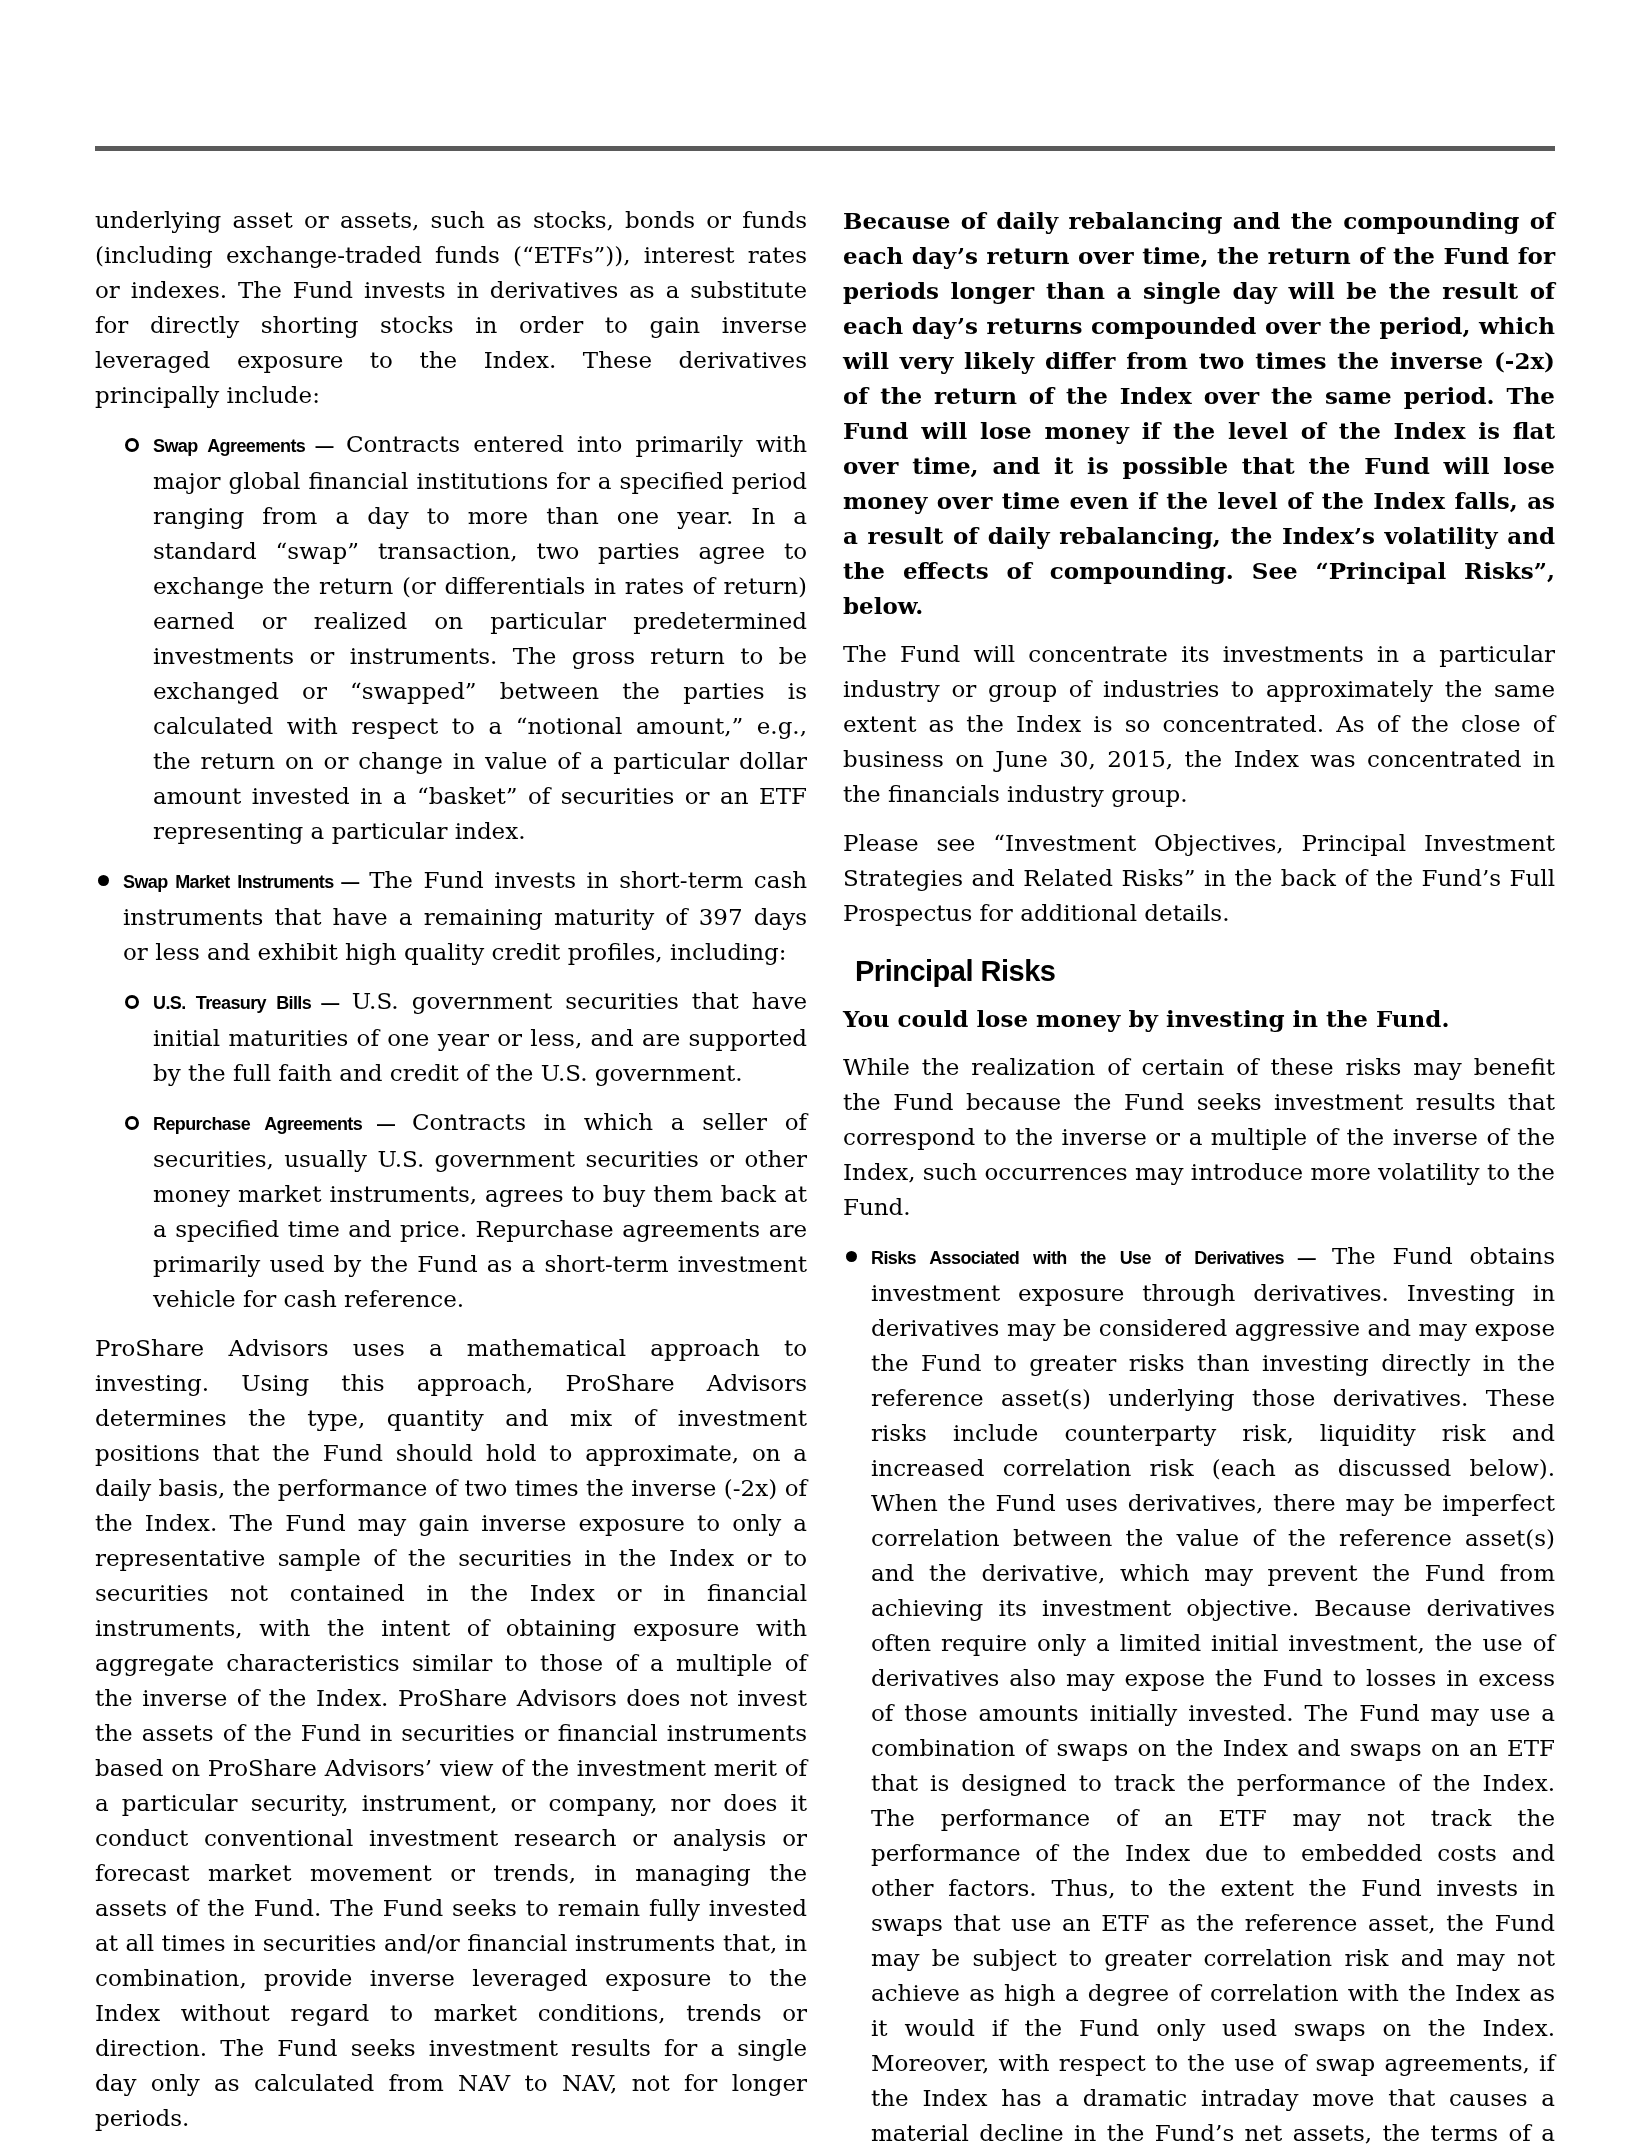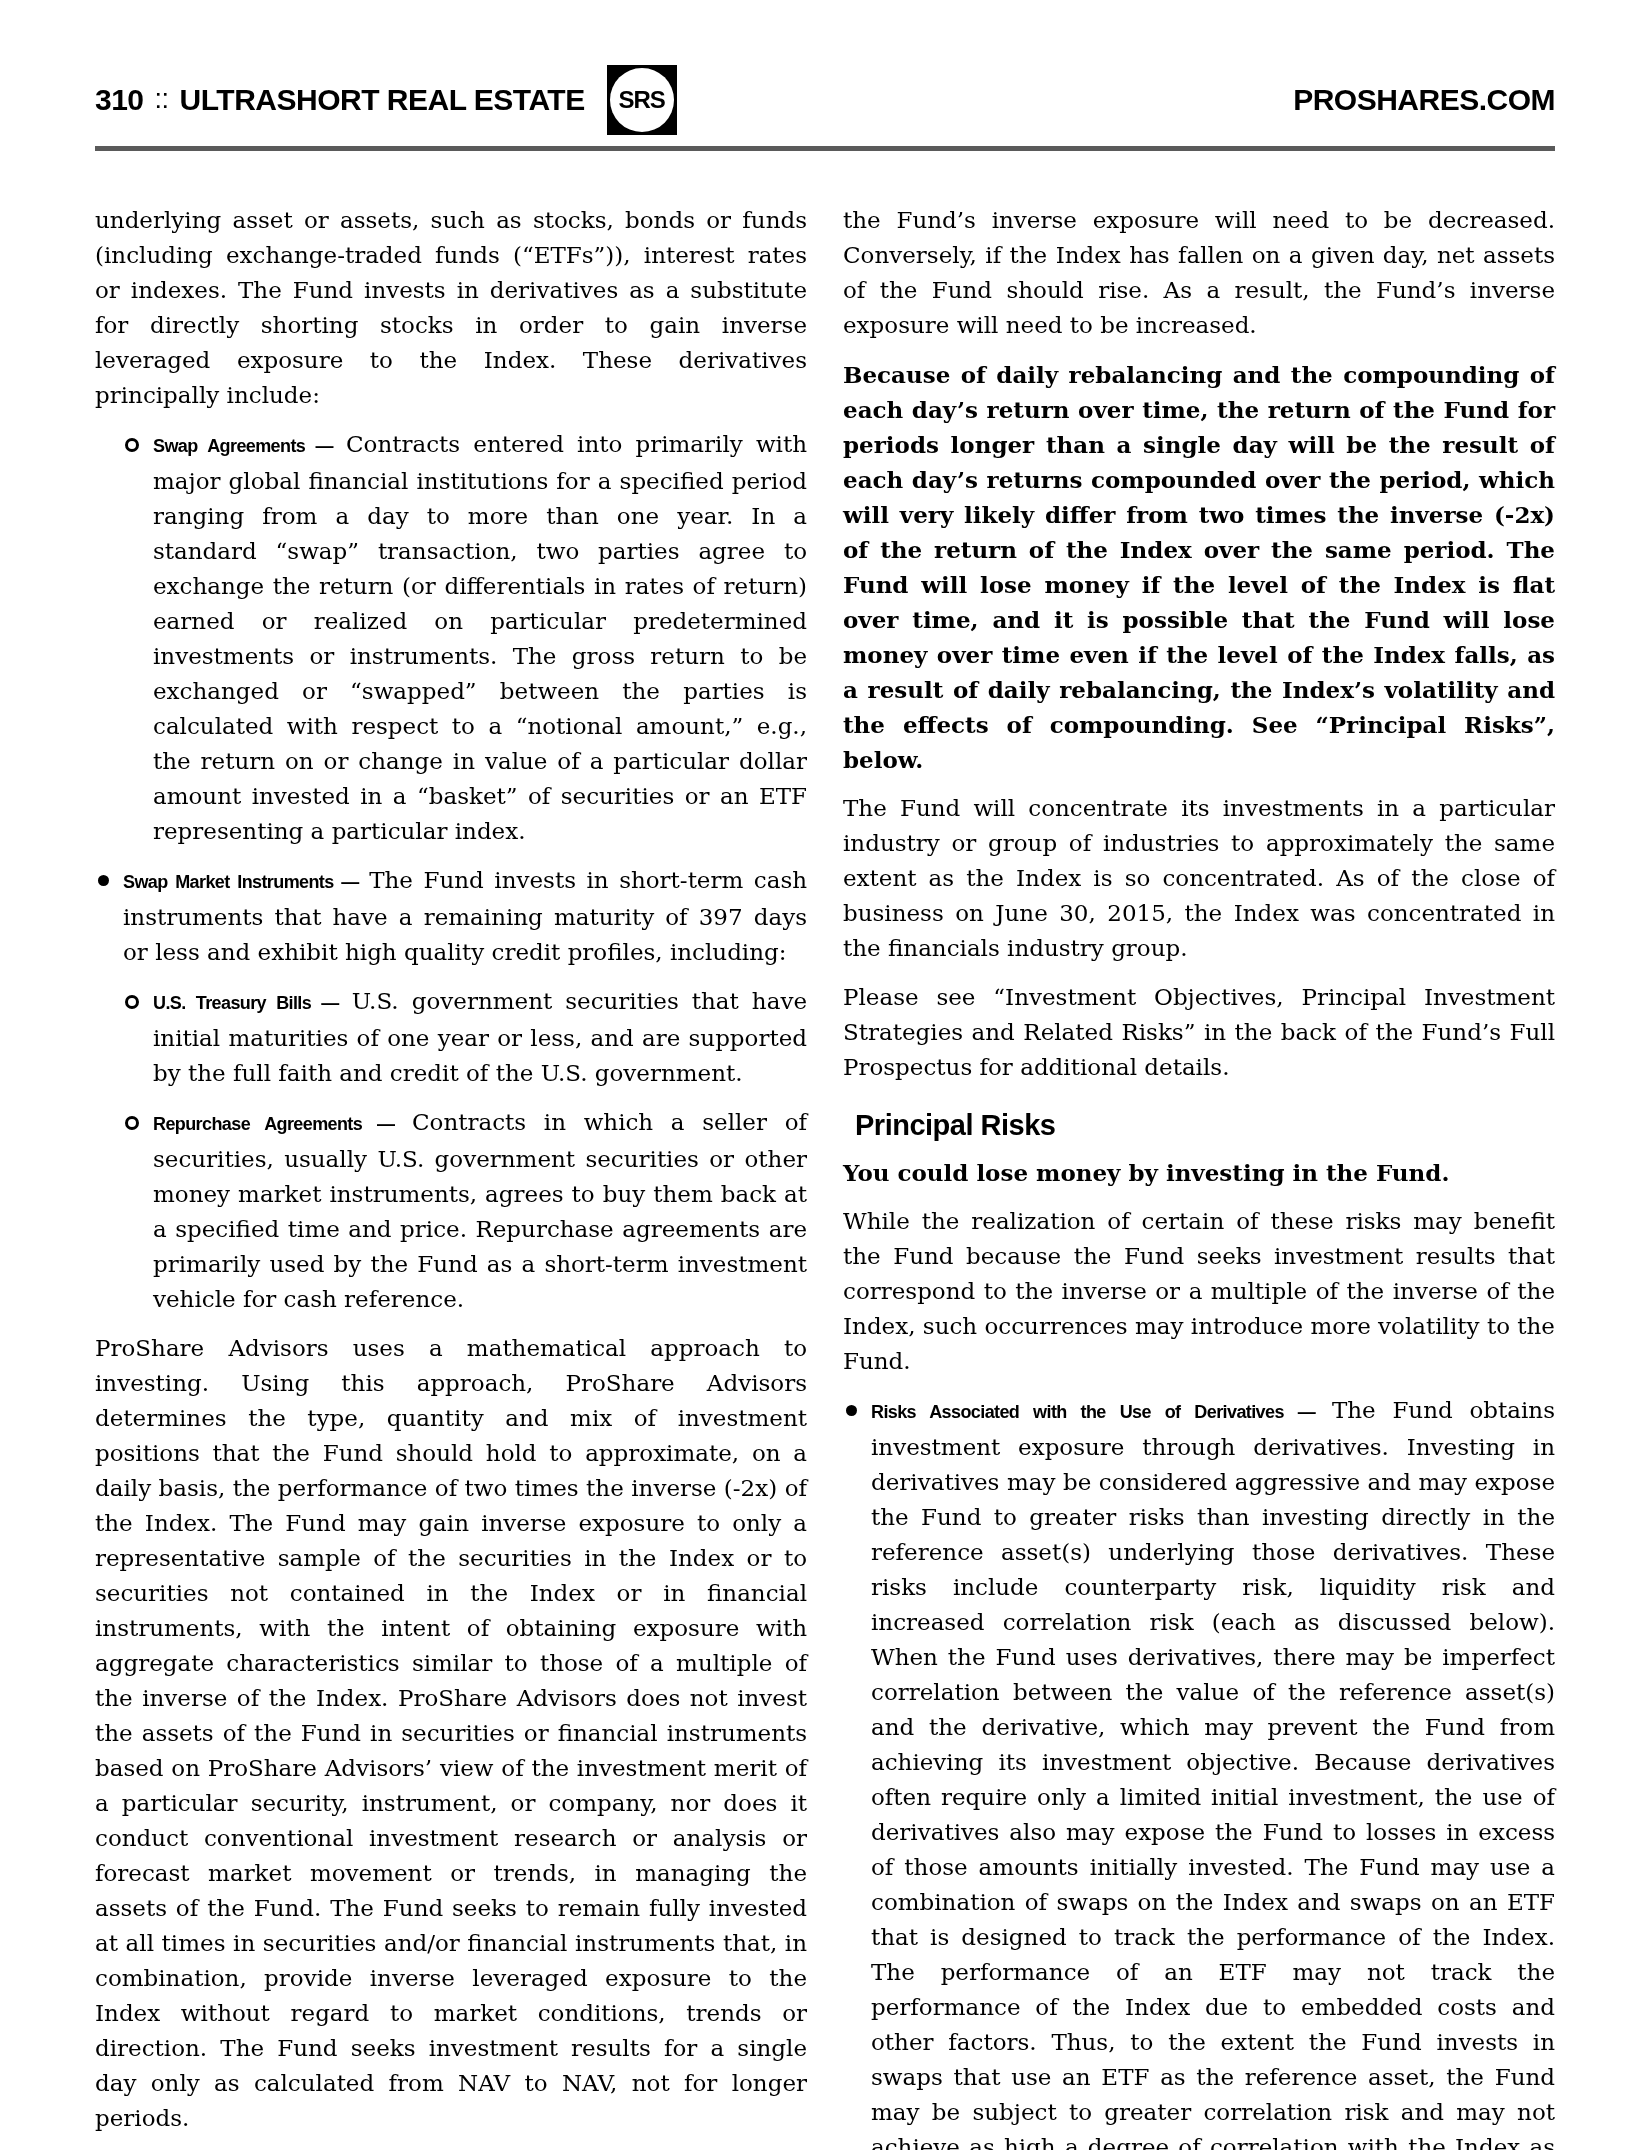--- a/index.html
+++ b/index.html
@@ -46,29 +46,20 @@
     font-family:"Liberation Sans", sans-serif; font-weight:bold;
     font-size:29px; letter-spacing:-0.5px; line-height:1.25;
     margin:22px 0 12px 12px; text-align:left;
   }
 </style>
 </head>
 <body>
 
 <div class="page">
 
-  <div class="hdr">
-    <span>310</span>
-    <span class="h-sep">::</span>
-    <span>ULTRASHORT REAL ESTATE</span>
-    <span class="logo">
-      <span class="logo-circle">SRS</span>
-    </span>
-    <span class="site">PROSHARES.COM</span>
-  </div>
 
   <div class="rule"></div>
 
   <div class="columns">
 
     <section class="col">
       <p class="para">underlying asset or assets, such as stocks, bonds or funds (including exchange-traded funds (“ETFs”)), interest rates or indexes. The Fund invests in derivatives as a substitute for directly shorting stocks in order to gain inverse leveraged exposure to the Index. These derivatives principally include:</p>
 
       <div class="bullet b2">
         <span class="marker-circle"></span>
@@ -88,21 +79,20 @@
       <div class="bullet b2">
         <span class="marker-circle"></span>
         <p class="para"><span class="runin">Repurchase Agreements —</span> <span>Contracts in which a seller of securities, usually U.S. government securities or other money market instruments, agrees to buy them back at a specified time and price. Repurchase agreements are primarily used by the Fund as a short-term investment vehicle for cash reference.</span></p>
       </div>
 
       <p class="para">ProShare Advisors uses a mathematical approach to investing. Using this approach, ProShare Advisors determines the type, quantity and mix of investment positions that the Fund should hold to approximate, on a daily basis, the performance of two times the inverse (-2x) of the Index. The Fund may gain inverse exposure to only a representative sample of the securities in the Index or to securities not contained in the Index or in financial instruments, with the intent of obtaining exposure with aggregate characteristics similar to those of a multiple of the inverse of the Index. ProShare Advisors does not invest the assets of the Fund in securities or financial instruments based on ProShare Advisors’ view of the investment merit of a particular security, instrument, or company, nor does it conduct conventional investment research or analysis or forecast market movement or trends, in managing the assets of the Fund. The Fund seeks to remain fully invested at all times in securities and/or financial instruments that, in combination, provide inverse leveraged exposure to the Index without regard to market conditions, trends or direction. The Fund seeks investment results for a single day only as calculated from NAV to NAV, not for longer periods.</p>
 
     </section>
 
     <section class="col">
-      <p class="para">the Fund’s inverse exposure will need to be decreased. Conversely, if the Index has fallen on a given day, net assets of the Fund should rise. As a result, the Fund’s inverse exposure will need to be increased.</p>
       <p class="para bold-para">Because of daily rebalancing and the compounding of each day’s return over time, the return of the Fund for periods longer than a single day will be the result of each day’s returns compounded over the period, which will very likely differ from two times the inverse (-2x) of the return of the Index over the same period. The Fund will lose money if the level of the Index is flat over time, and it is possible that the Fund will lose money over time even if the level of the Index falls, as a result of daily rebalancing, the Index’s volatility and the effects of compounding. See “Principal Risks”, below.</p>
       <p class="para">The Fund will concentrate its investments in a particular industry or group of industries to approximately the same extent as the Index is so concentrated. As of the close of business on June 30, 2015, the Index was concentrated in the financials industry group.</p>
       <p class="para">Please see “Investment Objectives, Principal Investment Strategies and Related Risks” in the back of the Fund’s Full Prospectus for additional details.</p>
 
       <h2 class="section-heading">Principal Risks</h2>
 
       <p class="para bold-para">You could lose money by investing in the Fund.</p>
       <p class="para">While the realization of certain of these risks may benefit the Fund because the Fund seeks investment results that correspond to the inverse or a multiple of the inverse of the Index, such occurrences may introduce more volatility to the Fund.</p>
 
       <div class="bullet b1">

